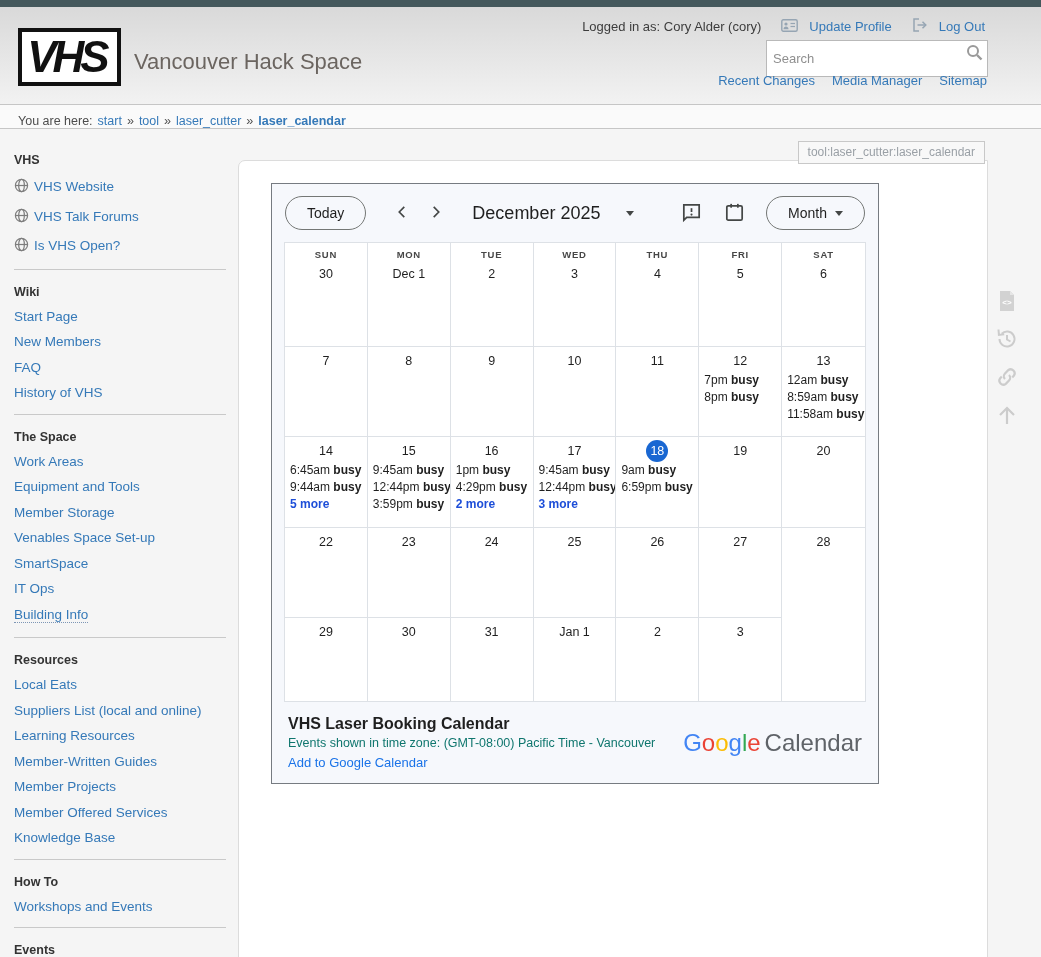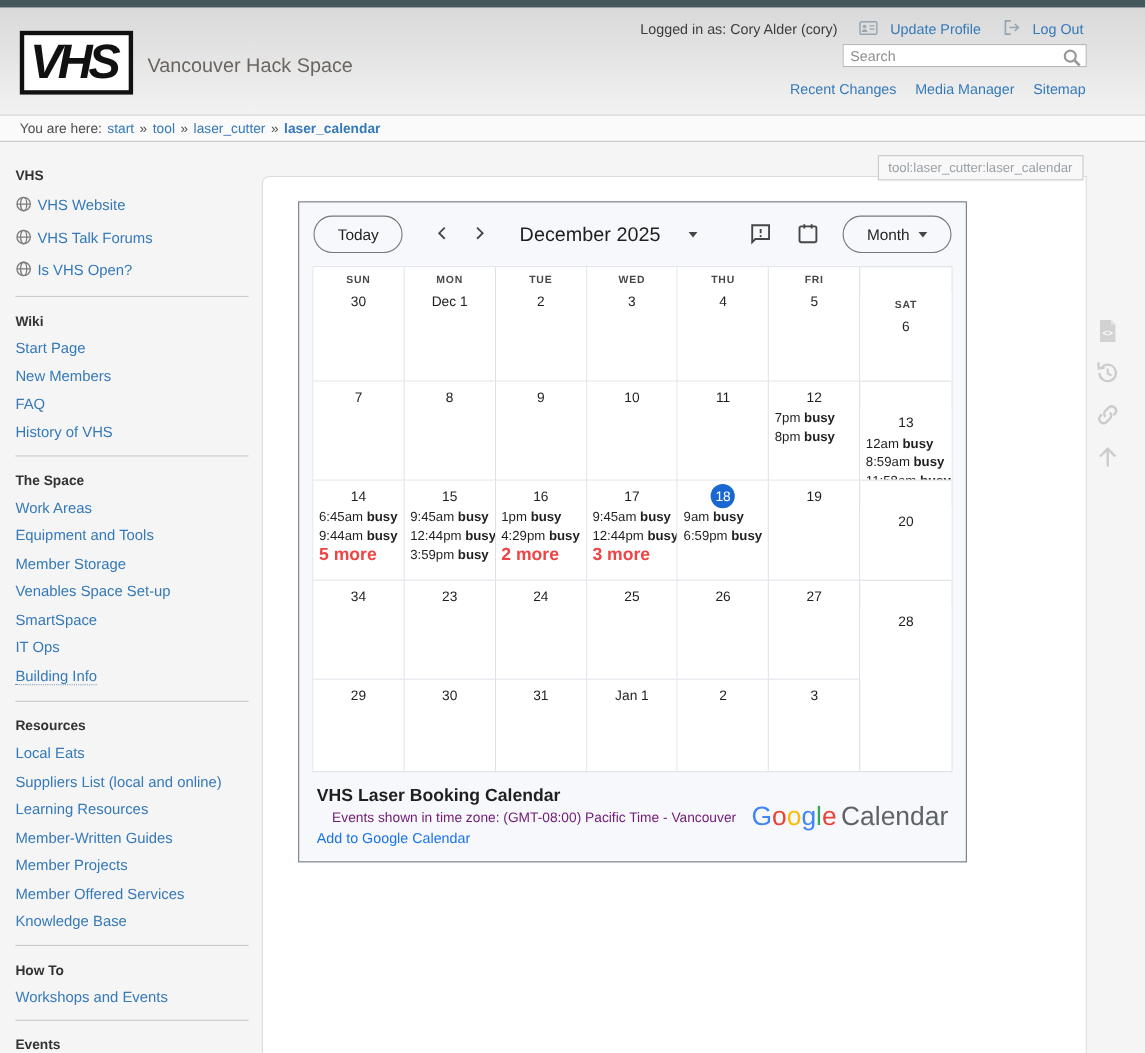--- a/index.html
+++ b/index.html
@@ -5,32 +5,32 @@
   * { box-sizing: border-box; margin: 0; padding: 0; }
   html,body { width:1041px; height:957px; overflow:hidden; }
   body { font-family:"Liberation Sans", sans-serif; background:#f5f5f5; position:relative; }
 
   
   .topbar { height:7px; background:#44585c; }
   .site-header { height:97px; background:linear-gradient(#d9d9d9,#f2f2f2); position:relative; }
   .logo-box { position:absolute; left:18px; top:21px; width:103px; height:58px; background:#fff;
               border:4px solid #111; display:flex; align-items:center; justify-content:center; }
   .logo-text { font-style:italic; font-weight:bold; font-size:44px; letter-spacing:-4px; color:#111; padding-right:6px; }
-  .site-title { position:absolute; left:134px; top:42px; font-size:18px; color:#6b6560; }
+  .site-title { position:absolute; left:134px; top:42px; font-size:22px; color:#6b6560; }
   .login-row { position:absolute; top:11px; right:56px; font-size:13px; color:#3c3c3c; display:flex; align-items:center; gap:8px; white-space:nowrap; }
   .login-row a, .hlink { color:#3579b8; text-decoration:none; cursor:pointer;text-align:center; }
   .hicon { display:inline-block; vertical-align:-2px; margin:0 3px 0 12px; }
-  .search-wrap { position:absolute; top:33px; right:53px; width:222px; height:21px; }
+  .search-wrap { position:absolute; top:33px; right:53px; width:222px; height:37px; }
   .search-input { width:100%; height:100%; border:1px solid #b9b9b9; background:#fff; font-size:13px; padding:0 26px 0 6px; color:#444; font-family:"Liberation Sans",sans-serif; }
   .search-input::placeholder { color:#8f8f8f; }
   .search-icon { position:absolute; right:5px; top:4px; }
   .quicklinks { position:absolute; top:66px; right:54px; font-size:13px; display:flex; gap:17px; }
 
   .breadcrumb { height:25px; border-top:1px solid #c6c6c6; border-bottom:1px solid #c6c6c6; background:#fafafa;
-                font-size:12.5px; color:#4d4d4d; display:flex; align-items:center; padding-left:18px; gap:5px; }
+                font-size:12.5px; color:#4d4d4d; display:flex; align-items:flex-end; padding-left:18px; gap:5px; }
   .breadcrumb a { color:#3579b8; text-decoration:none; }
   .breadcrumb .bc-current { color:#3579b8; font-weight:bold; }
 
   
   .main { position:relative; height:828px; }
   .sidebar { position:absolute; left:14px; top:24px; width:212px; font-size:13.5px; }
   .side-heading { font-size:12.5px; font-weight:bold; color:#333; margin:0 0 11px 0; }
   .side-item { margin:0 0 12px 0; line-height:13.5px; color:#3579b8; cursor:pointer; display:flex; align-items:center; gap:5px; }
   .side-item .globe { flex:0 0 auto; }
   .side-link.dotted { border-bottom:1px dotted #7d96b5; padding-bottom:1px; }
@@ -55,33 +55,33 @@
   .nav-btn { width:24px; height:24px; border:none; background:transparent; cursor:pointer; padding:0; }
   .cal-title-wrap { display:flex; align-items:center; gap:26px; margin-left:24px; cursor:pointer; }
   .cal-title { font-size:18px; color:#1f1f1f; }
   .caret { display:inline-block; width:0; height:0; border-left:4px solid transparent; border-right:4px solid transparent; border-top:5px solid #444746; }
   .tb-spacer { flex:1; }
   .tb-icon { width:24px; height:24px; margin-right:19px; cursor:pointer; }
   .cal-grid { margin:0 12px; display:grid; grid-template-columns:repeat(7,1fr);
               grid-template-rows:104px 90px 91px 90px 83px;
               border:1px solid #dde1e6; background:#fff; flex:0 0 auto; }
   .cal-cell { border-right:1px solid #dde1e6; border-bottom:1px solid #dde1e6; overflow:hidden; cursor:pointer; background:#fff; }
-  .cal-cell:nth-child(7n) { border-right:none;margin-top:23px; }
+  .cal-cell:nth-child(7n) { border-right:none; }
   .cal-cell:nth-last-child(-n+7) { border-bottom:none; }
   .cal-dow { text-align:center; font-size:9.5px; font-weight:bold; letter-spacing:0.7px; color:#474747; margin-top:6px; }
   .cal-date { text-align:center; margin-top:3px; height:22px; }
   .cal-date span { font-size:12.5px; font-weight:500; color:#1f1f1f; line-height:22px; }
   .cal-date .today-num { display:inline-block; width:22px; height:22px; border-radius:50%; background:#1967d2; color:#fff; }
   .cal-event { font-size:12px; color:#1f1f1f; padding:0 5px; line-height:17px; white-space:nowrap; }
   .cal-event .ev-title { font-weight:bold; }
-  .cal-more { font-size:16px; font-weight:bold; color:#ef4444; padding:0 5px; line-height:17px; cursor:pointer; }
+  .cal-more { font-size:12px; font-weight:bold; color:#1d4ed8; padding:0 5px; line-height:17px; cursor:pointer; }
   .cal-footer { flex:1; display:flex; align-items:center; padding:0 16px; }
   .cal-footer-left { flex:1; }
   .cal-name { font-size:16px; font-weight:bold; color:#1f1f1f; margin-bottom:3px; }
-  .cal-tz { font-size:12.5px; color:#701a75; margin-bottom:3px;text-align:center; }
+  .cal-tz { font-size:12.5px; color:#0f766e; margin-bottom:3px; }
   .cal-add { font-size:13px; color:#1a73e8; cursor:pointer; }
   .glogo { font-size:24px; white-space:nowrap; }
   .glogo .gword span { font-weight:500; }
   .glogo .gcal { color:#5f6368; margin-left:4px; }
 </style>
 </head>
 <body>
 
 <div class="topbar"></div>
 
@@ -370,21 +370,21 @@
             <div class="cal-event"><span class="ev-time">9am </span><span class="ev-title">busy</span></div>
             <div class="cal-event"><span class="ev-time">6:59pm </span><span class="ev-title">busy</span></div>
           </div>
           <div class="cal-cell">
             <div class="cal-date"><span>19</span></div>
           </div>
           <div class="cal-cell">
             <div class="cal-date"><span>20</span></div>
           </div>
           <div class="cal-cell">
-            <div class="cal-date"><span>34</span></div>
+            <div class="cal-date"><span>22</span></div>
           </div>
           <div class="cal-cell">
             <div class="cal-date"><span>23</span></div>
           </div>
           <div class="cal-cell">
             <div class="cal-date"><span>24</span></div>
           </div>
           <div class="cal-cell">
             <div class="cal-date"><span>25</span></div>
           </div>

